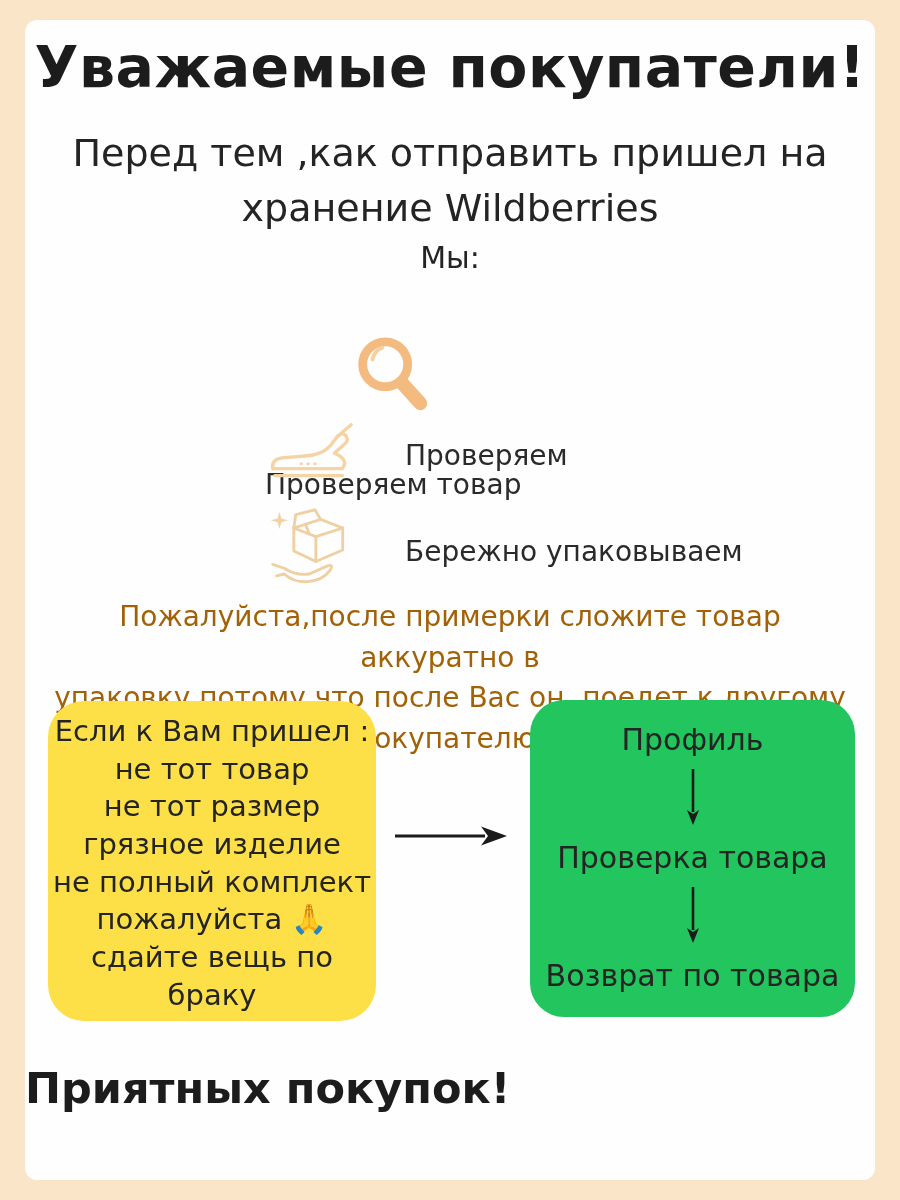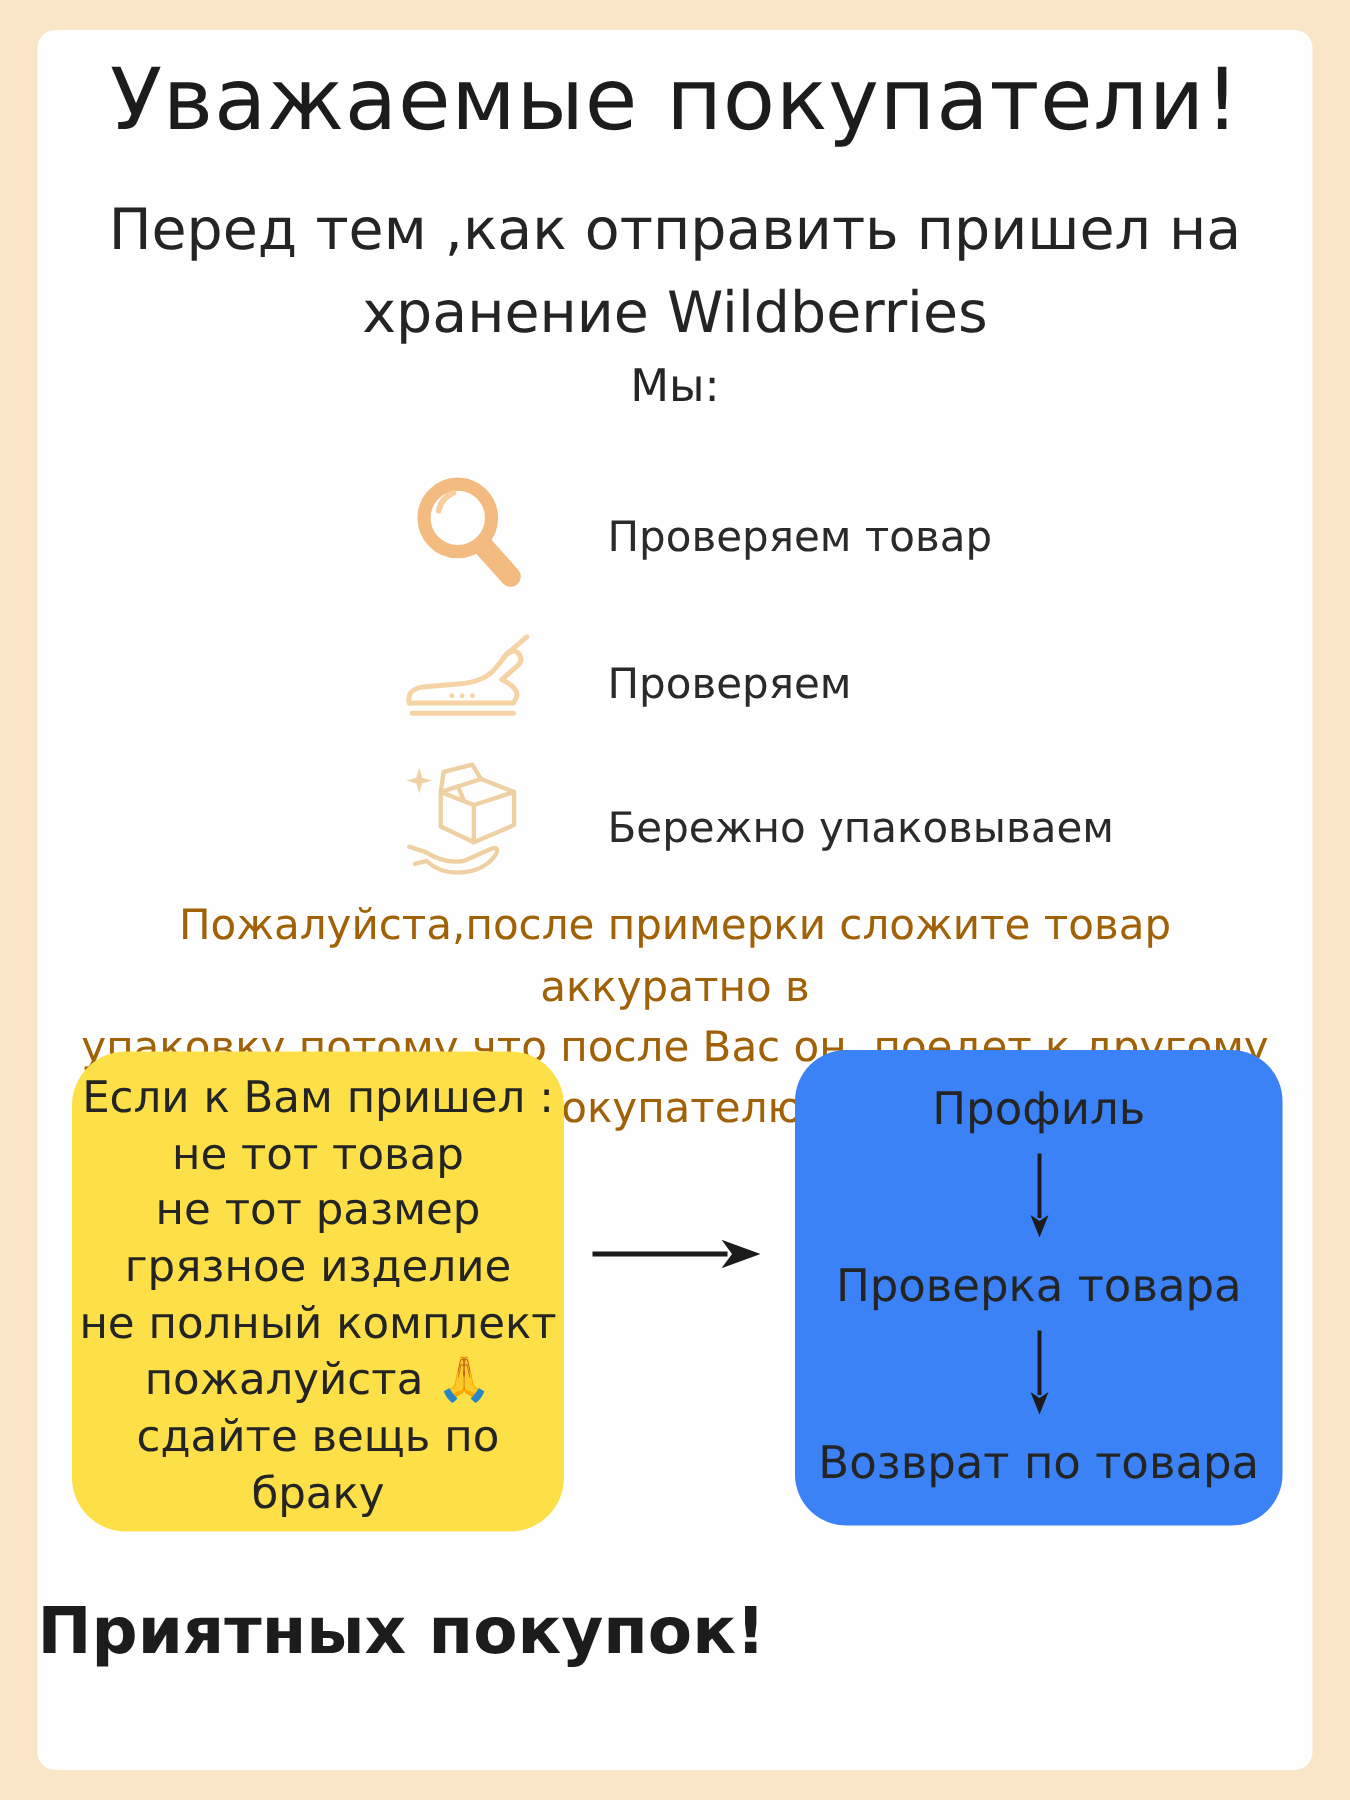--- a/index.html
+++ b/index.html
@@ -2,43 +2,43 @@
 <html><head>
 <meta charset="utf-8">
 <style>
   html,body{margin:0;padding:0;}
   body{width:900px;height:1200px;overflow:hidden;
        font-family:"DejaVu Sans","Liberation Sans",sans-serif;}
   .stage{position:relative;width:900px;height:1200px;background:#fae5c8;}
   .card{position:absolute;left:25px;top:20px;width:850px;height:1160px;
         background:#fffefe;border-radius:12px;}
   .title{position:absolute;left:0;top:14px;width:100%;margin:0;
-         text-align:center;font-size:57px;font-weight:400;color:#1c1c1c;
+         text-align:center;font-size:57px;font-weight:700;color:#1c1c1c;
          letter-spacing:0.5px;}
   .intro{position:absolute;left:0;top:106px;width:100%;
          text-align:center;font-size:38px;line-height:1.46;color:#242424;
          white-space:pre-line;}
   .intro-lead{position:absolute;left:0;top:220px;width:100%;
          text-align:center;font-size:30px;color:#242424;}
   .service-row{position:absolute;left:240px;display:flex;align-items:center;gap:44px;height:94px;}
-  .row-1{top:290px;}
+  .row-1{top:308px;flex-direction:column;}
   .row-2{top:388px;}
   .row-3{top:484px;}
   .icon-wrap{width:96px;height:94px;display:flex;align-items:center;justify-content:center;flex:0 0 96px;}
   .service-label{font-size:28px;color:#2a2a2a;white-space:nowrap;}
   .notice{position:absolute;left:15px;top:577px;width:820px;
           text-align:center;font-size:28px;line-height:1.45;color:#a16207;
           white-space:pre-wrap;}
   .defect-box{position:absolute;left:23px;top:681px;width:328px;height:320px;
           background:#fde047;border-radius:36px;display:flex;align-items:flex-start;justify-content:center;}
   .defect-text{margin-top:12px;text-align:center;font-size:29px;line-height:1.3;
           color:#242424;white-space:pre-line;}
   .flow-arrow{position:absolute;left:368px;top:803px;}
   .flow-box{position:absolute;left:505px;top:680px;width:325px;height:317px;
-          background:#3b82f6;border-radius:34px;
+          background:#22c55e;border-radius:34px;
           display:flex;flex-direction:column;align-items:center;justify-content:space-between;
           padding:22px 0 24px 0;box-sizing:border-box;}
   .flow-step{font-size:30px;color:#242424;white-space:nowrap;}
   .footer{position:absolute;left:0;top:1043px;width:100%;
           font-size:43px;font-weight:700;color:#1c1c1c;}
 </style>
 </head>
 <body>
 
 <div class="stage">

